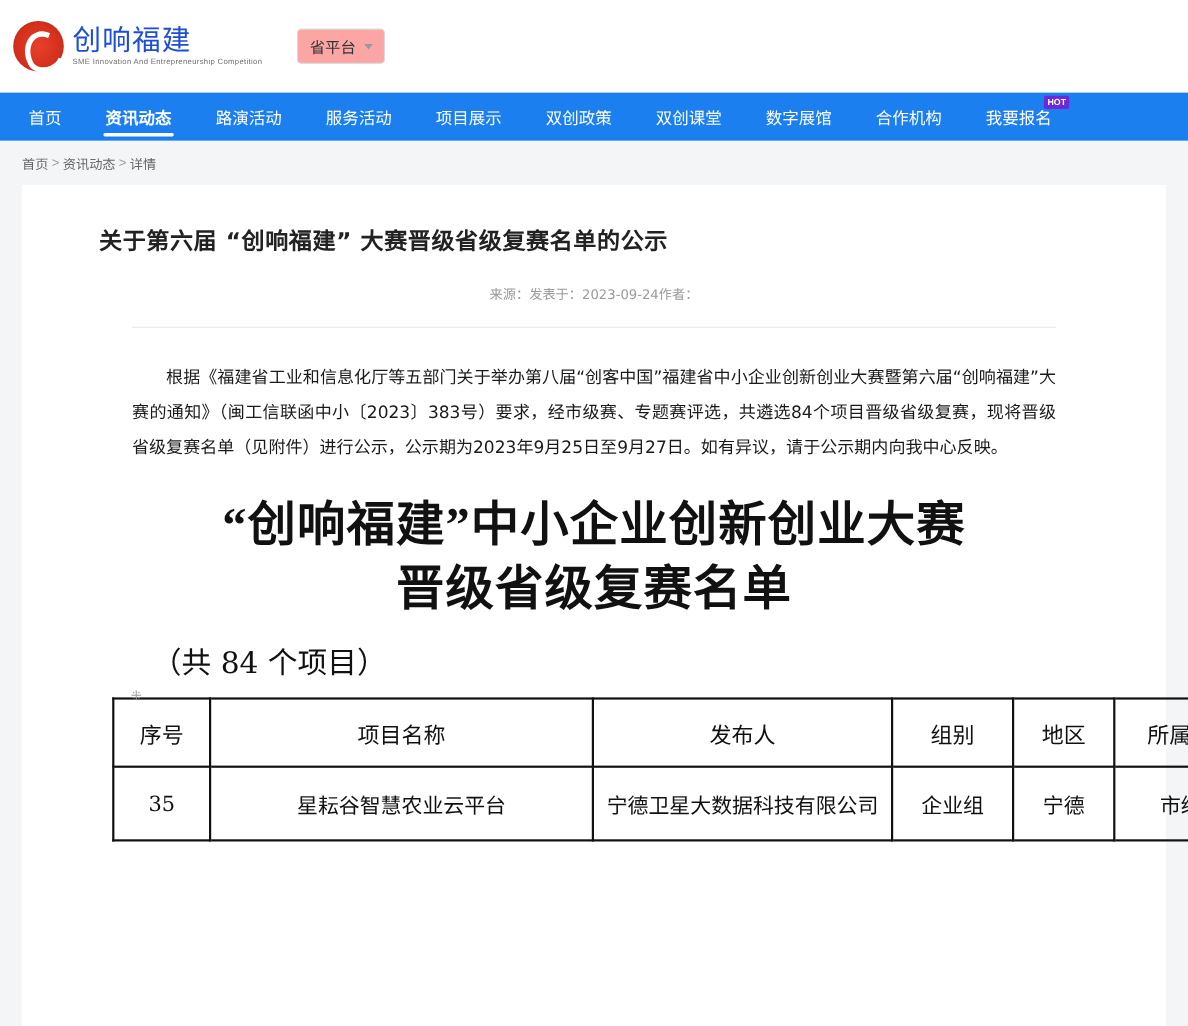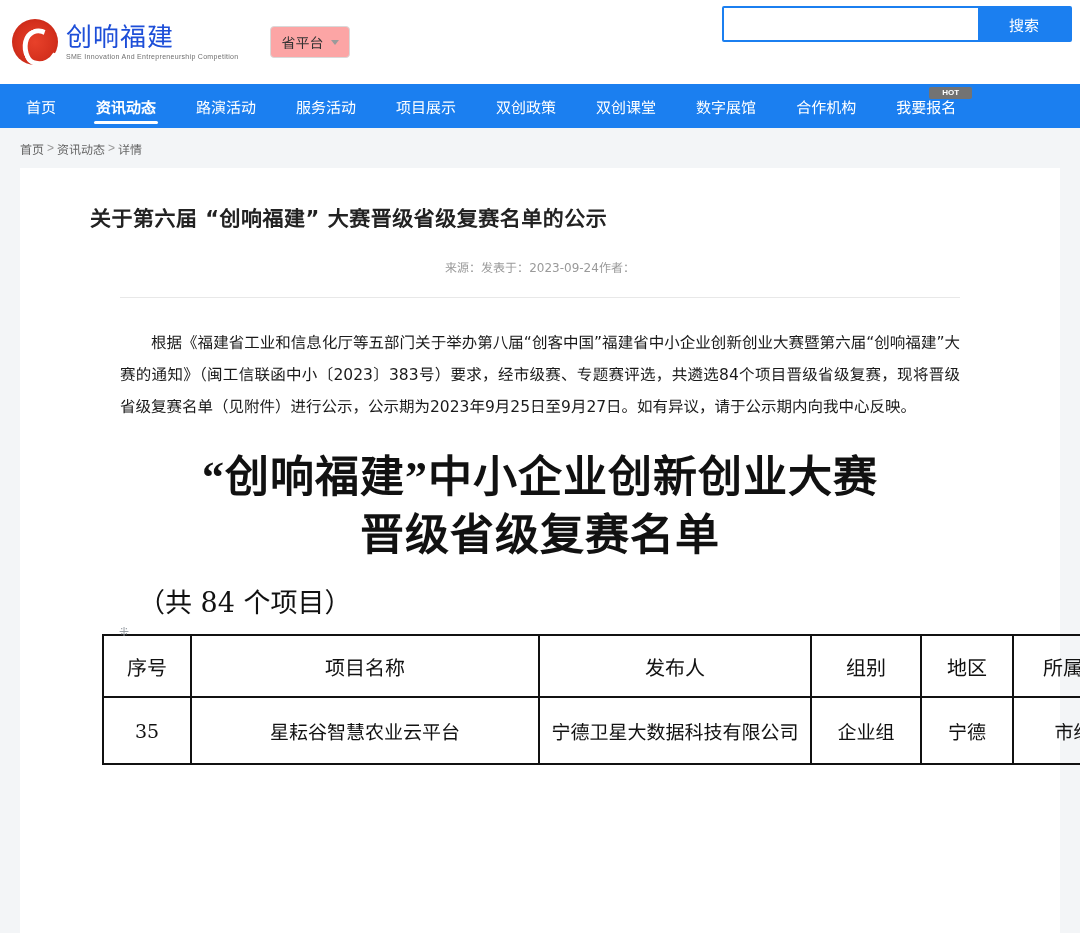--- a/index.html
+++ b/index.html
@@ -159,26 +159,26 @@
     left: 18px; right: 18px;
     bottom: 4px;
     height: 3px;
     background: #ffffff;
     border-radius: 2px;
   }
   .hot-badge {
     position: absolute;
     top: 3px;
     right: 4px;
-    background: #737373;
+    background: #6d28d9;
     color: #fff;
     font-size: 8px;
     font-weight: bold;
     line-height: 10px;
-    padding: 1px 13px;
+    padding: 1px 3px;
     border-radius: 2px;
     font-family: "Liberation Sans", sans-serif;
   }
 
   
   .breadcrumb {
     background: #f3f5f7;
     height: 40px;
     display: flex;
     align-items: center;
@@ -314,24 +314,20 @@
       <div class="logo-en">SME Innovation And Entrepreneurship Competition</div>
     </div>
   </div>
 
   <div class="platform-select">
     <span>省平台</span>
     <span class="caret-down"></span>
   </div>
 
   <div class="search-block">
-    <div class="search-bar">
-      <input class="search-input" type="text" placeholder="" style="">
-      <button class="search-btn">搜索</button>
-    </div>
   </div>
 </div>
 
 <div class="nav">
   <div class="nav-item">
       <span>首页</span>
     </div>
   <div class="nav-item active">
       <span>资讯动态</span>
     </div>

